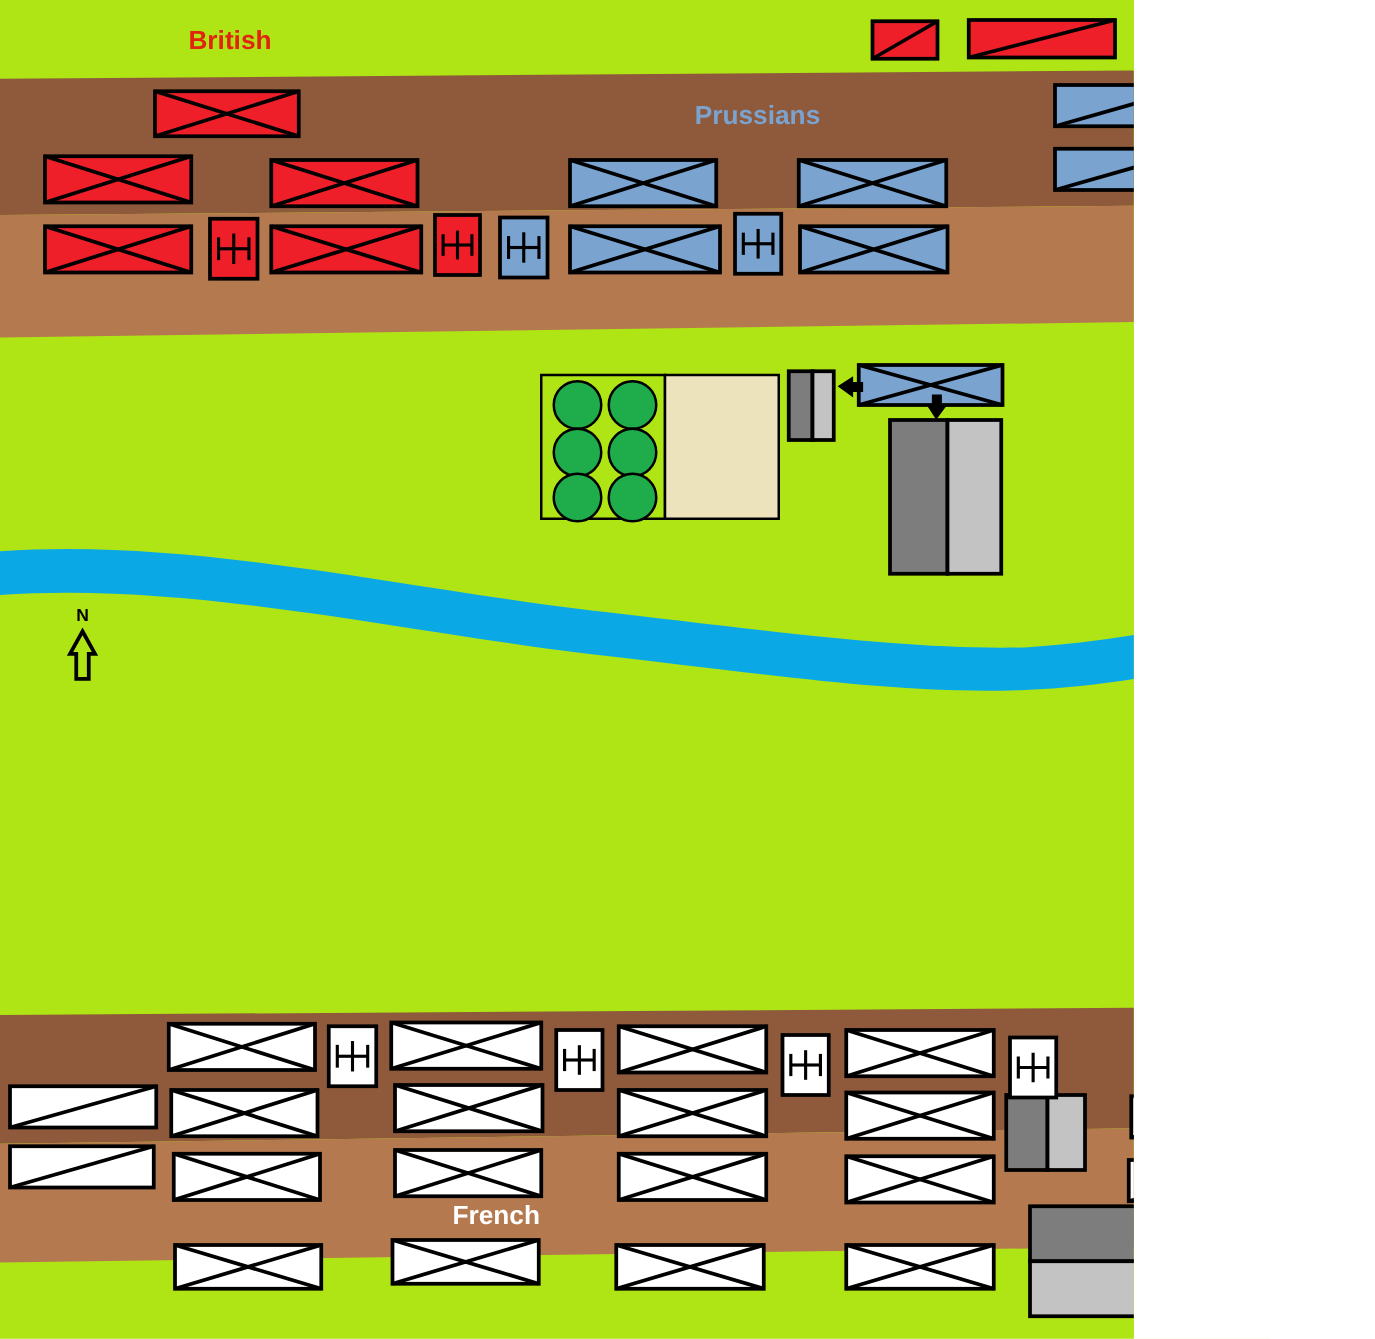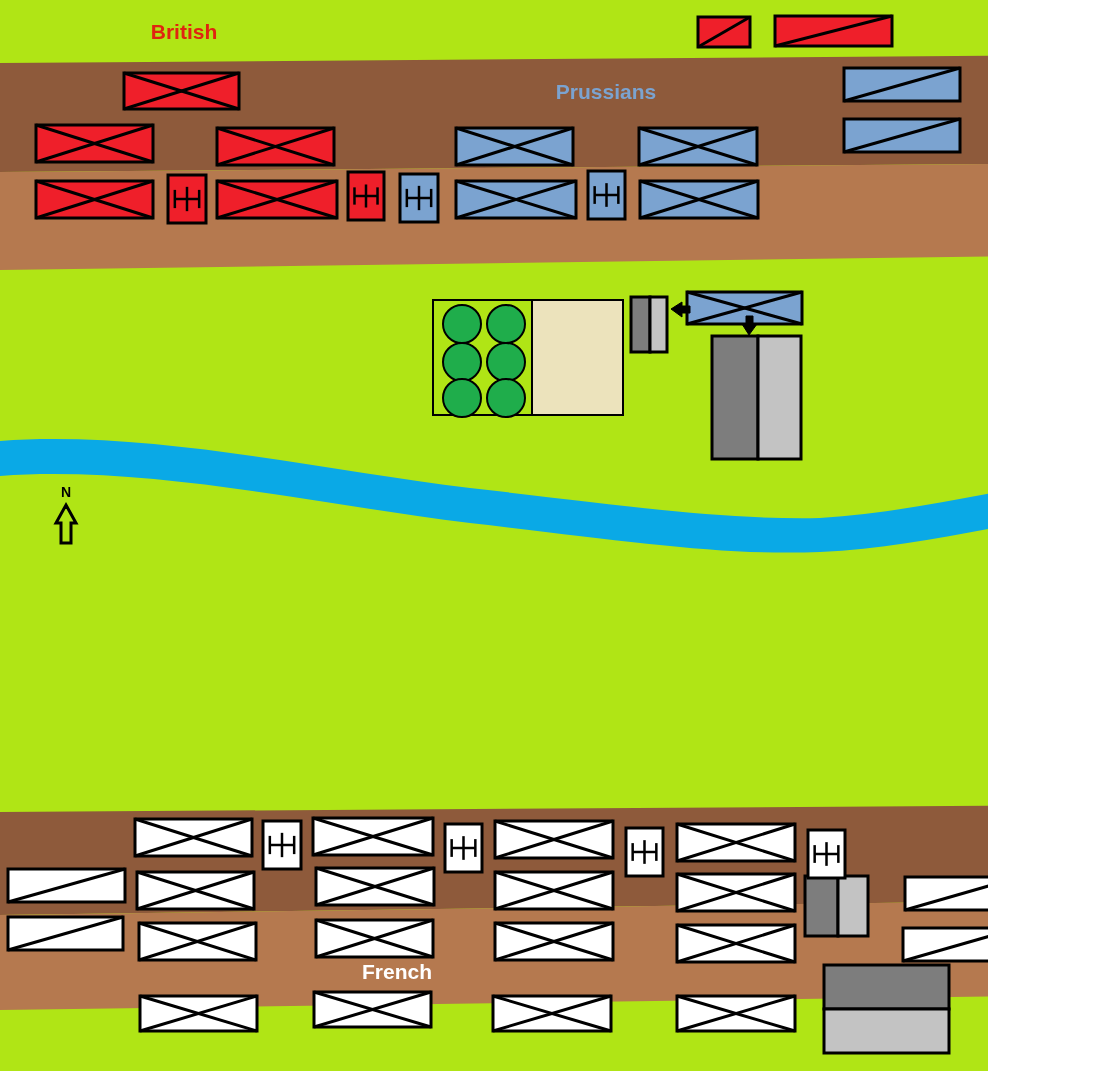--- a/index.html
+++ b/index.html
@@ -3,21 +3,21 @@
 <meta charset="utf-8">
 <title>Battle Map</title>
 <style>
   html, body {
     margin: 0;
     padding: 0;
     background: #ffffff;
   }
   #map-root {
     position: relative;
-    width: 988px;
+    width: 907px;
     height: 1071px;
     overflow: hidden;
     font-family: "Liberation Sans", sans-serif;
     background: #b0e515;
   }
   #map-svg {
     position: absolute;
     left: 0; top: 0;
     width: 1100px;
     height: 1071px;

